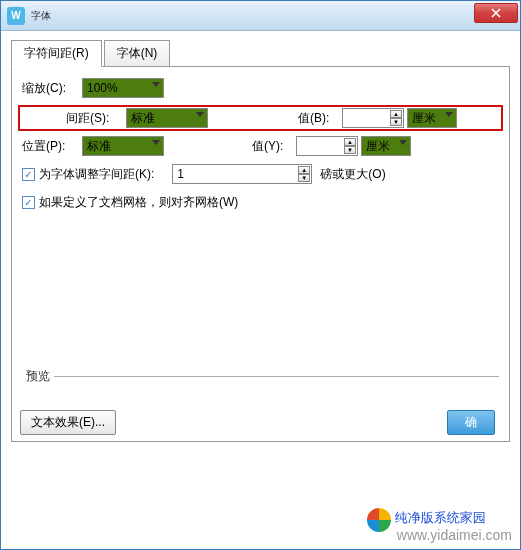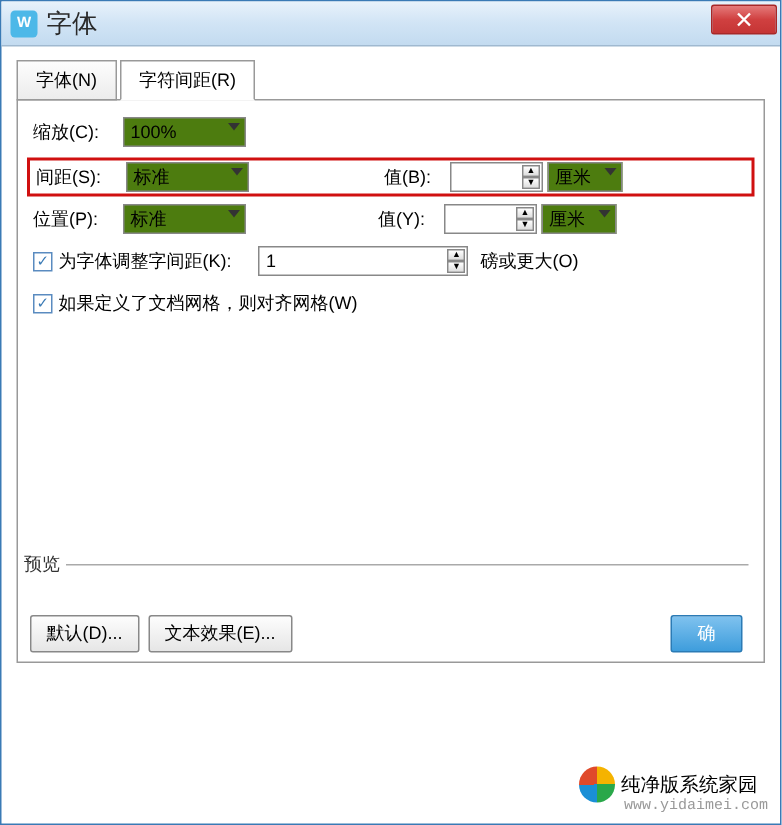--- a/index.html
+++ b/index.html
@@ -1,64 +1,64 @@
 <!DOCTYPE html>
 <html><head>
 <meta charset="utf-8">
 <style>
 * { box-sizing: border-box; margin: 0; padding: 0; font-family: "Microsoft YaHei", "SimSun", sans-serif; font-size: 12px; }
 body { width: 521px; height: 550px; background: #fff; overflow: hidden; }
 .window-border { width: 521px; height: 550px; border: 1px solid #3a7ab5; background: #fff; position: relative; }
 .titlebar { height: 30px; background: linear-gradient(to bottom, #e8f2fb 0%, #d1e4f5 50%, #c3dbf0 100%); display: flex; align-items: center; padding-left: 6px; border-bottom: 1px solid #a0b9d0; }
 .title-icon { width: 18px; height: 18px; background: #4db8e8; border-radius: 3px; display: flex; align-items: center; justify-content: center; color: #fff; font-weight: bold; font-size: 10px; margin-right: 6px; }
-.title-text { color: #2a2a2a; font-size: 17px; }
+.title-text { color: #2a2a2a; font-size: 10px; }
 .close-btn { position: absolute; right: 2px; top: 2px; width: 44px; height: 20px; background: linear-gradient(to bottom, #e57a7a 0%, #d04040 50%, #c53535 100%); border: 1px solid #a82828; border-radius: 2px; display: flex; align-items: center; justify-content: center; color: #fff; font-size: 13px; cursor: pointer; }
 .body-area { padding: 8px 10px; }
 .tabs { display: flex; margin-bottom: 0; }
 .tab { padding: 4px 12px 4px 12px; border: 1px solid #999; background: linear-gradient(#fdfdfd,#ececec); margin-right: 2px; cursor: pointer; position: relative; top: 1px; }
 .tab.active { background: #fff; border-bottom: 1px solid #fff; z-index: 2; }
 .tab-panel { border: 1px solid #999; padding: 10px 10px 6px 10px; position: relative; height: 376px; }
 .row { display: flex; align-items: center; margin-bottom: 6px; height: 22px; }
 .lbl { display: inline-block; }
 .combo { border: 1px solid #888; height: 20px; background: #4d7c0f; display: flex; align-items: center; padding: 0 4px; position: relative; }
 .combo .caret { position: absolute; right: 3px; top: 3px; width: 0; height: 0; border-left: 4px solid transparent; border-right: 4px solid transparent; border-top: 5px solid #333; }
 .spinbox { border: 1px solid #888; height: 20px; background: #fff; display: flex; align-items: center; padding: 0 2px 0 4px; position: relative; }
 .spinbox .spinbtns { position: absolute; right: 1px; top: 1px; width: 12px; display: flex; flex-direction: column; }
 .spinbox .sb { height: 8px; border: 1px solid #888; background: linear-gradient(#fff,#ddd); font-size: 6px; line-height: 6px; text-align: center; }
-.highlight-row { border: 2px solid #d01010; padding: 2px 2px; margin: 0 -4px 4px -4px; display: flex; align-items: center; height: 26px; }
+.highlight-row { border: 2px solid #d01010; padding: 2px 2px; margin: 0 -4px 4px -4px; display: flex; align-items: center; height: 26px; justify-content: center; }
 .cb { width: 13px; height: 13px; border: 1px solid #5a8bc0; background: #fff; display: inline-flex; align-items: center; justify-content: center; color: #3a7ab5; font-size: 10px; margin-right: 4px; }
-fieldset.preview { border: 1px solid #aaa; border-left: none; border-right: none; border-bottom: none; padding-top: 10px; position: absolute; left: 0; right: 10px; bottom: 46px; }
+fieldset.preview { border: 1px solid #aaa; border-left: none; border-right: none; border-bottom: none; padding-top: 10px; position: absolute; left: 10px; right: 10px; bottom: 46px; }
 fieldset.preview legend { padding: 0 4px; color: #333; }
 .preview-box { border: 1px solid #333; height: 48px; display: flex; align-items: center; justify-content: center; font-size: 14px; }
 .bottom-bar { position: absolute; left: 8px; right: 8px; bottom: 6px; display: flex; align-items: center; }
 .btn { border: 1px solid #888; background: linear-gradient(#fdfdfd,#e6e6e6); padding: 3px 10px; border-radius: 2px; cursor: pointer; margin-right: 6px; }
 .btn.primary { background: linear-gradient(#7fc2ef,#3e9ddc); border-color:#2b7bb5; color:#fff; }
 .watermark { position: absolute; right: 4px; bottom: 4px; display: flex; align-items: center; background: rgba(255,255,255,0.8); padding: 2px 4px; }
 .wm-logo { width: 24px; height: 24px; border-radius: 50%; background: conic-gradient(#f5b300 0 90deg,#2aa84a 90deg 180deg,#1a8fd6 180deg 270deg,#e04a2b 270deg 360deg); margin-right: 4px; }
-.wm-text { font-size: 13px; color: #000000; margin-top: 12px; }
-.wm-url { font-size: 10px; color: #999; margin-left: 2px; font-family: Liberation Mono, monospace; }
+.wm-text { font-size: 13px; color: #1d4ed8; margin-top: 12px; }
+.wm-url { font-size: 14px; color: #999; margin-left: 2px; }
 </style>
 </head>
 <body>
 
 <div class="window-border">
   <div class="titlebar">
     <div class="title-icon">W</div>
     <div class="title-text">字体</div>
     <div class="close-btn">
       <svg width="10" height="10" viewBox="0 0 10 10">
           <path d="M1 1 L9 9 M9 1 L1 9" stroke="#fff" stroke-width="1.6"></path>
         </svg>
     </div>
   </div>
 
   <div class="body-area">
     <div class="tabs">
+      <div class="tab active"><span>字符间距(R)</span></div>
       <div class="tab"><span>字体(N)</span></div>
-      <div class="tab active"><span>字符间距(R)</span></div>
     </div>
 
     <div class="tab-panel">
 
       <div class="row">
         <span class="lbl" style="width:60px">缩放(C):</span>
         <div class="combo" style="width:82px">
           <span>100%</span>
           <div class="caret"></div>
         </div>
@@ -120,21 +120,20 @@
       <div class="row">
         <span class="cb">✓</span>
         <span>如果定义了文档网格，则对齐网格(W)</span>
       </div>
 
       <fieldset class="preview">
         <legend>预览</legend>
       </fieldset>
 
       <div class="bottom-bar">
-        <div class="btn"><span>默认(D)...</span></div>
         <div class="btn"><span>文本效果(E)...</span></div>
         <div style="flex:1"></div>
         <div class="btn primary" style="width:48px;text-align:center"><span>确</span></div>
       </div>
 
     </div>
   </div>
 
   <div class="watermark">
     <div class="wm-logo"></div>

